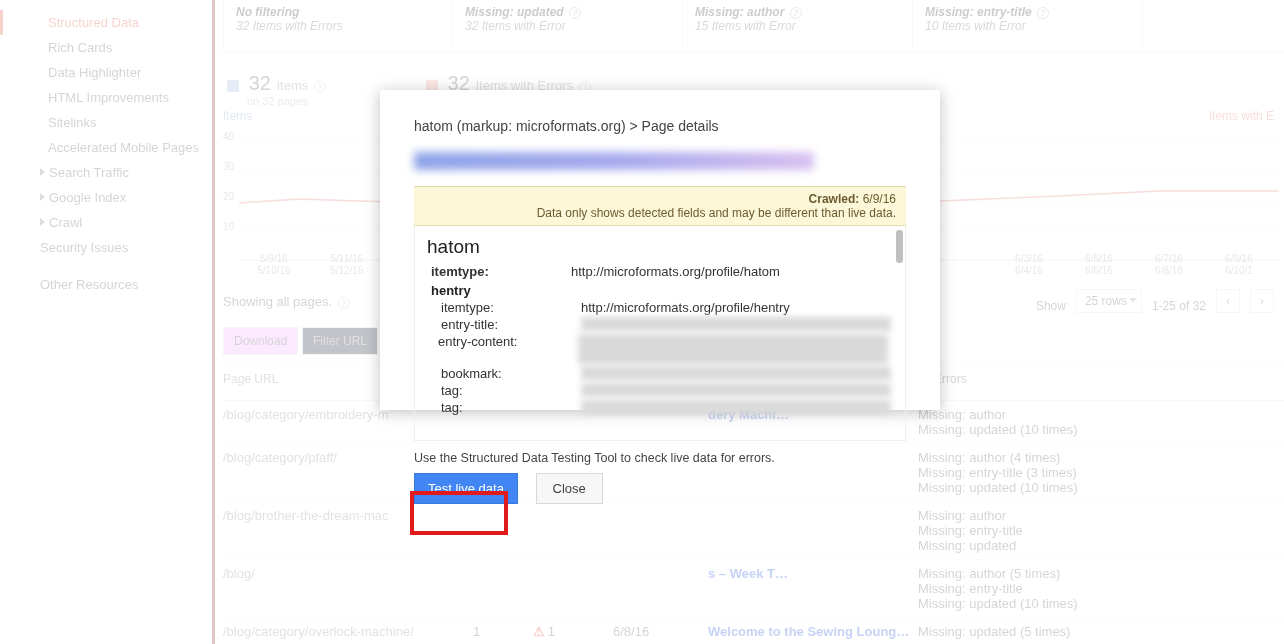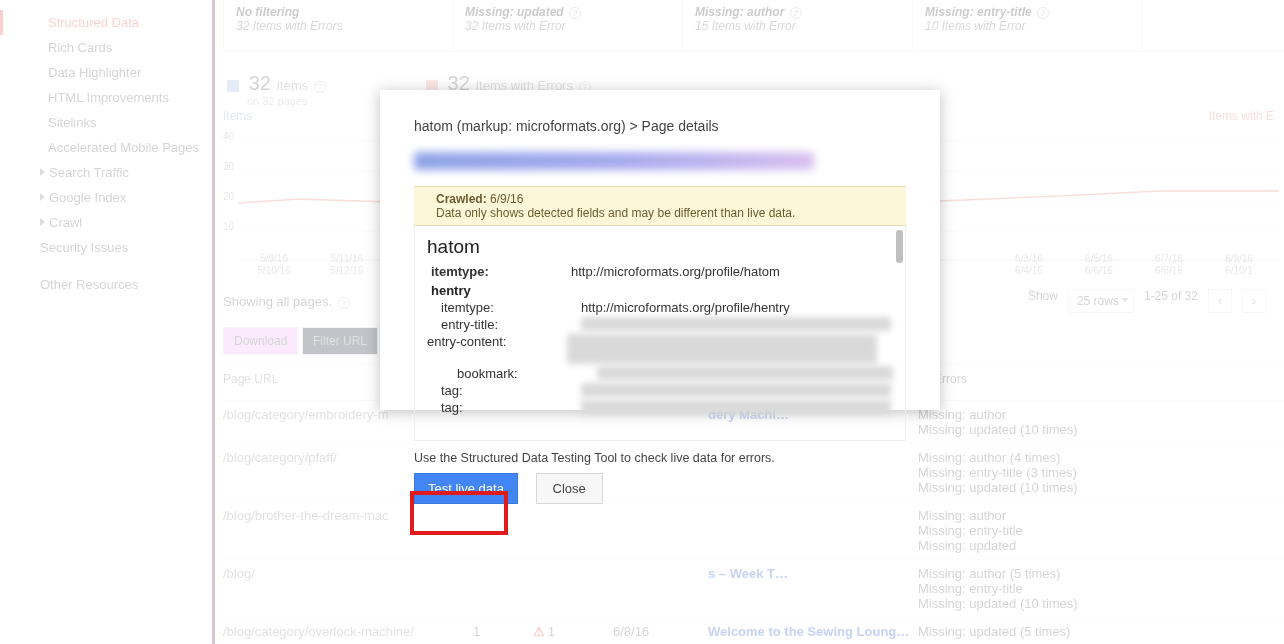--- a/index.html
+++ b/index.html
@@ -168,22 +168,22 @@
   .col-name  { flex:0 0 210px; color:#1d4ed8; white-space:nowrap; overflow:hidden; text-overflow:ellipsis;font-weight:bold;}
   .col-miss  { flex:1; color:#555;}
   .icon-exclaim { color:#dd4b39; font-weight:bold; margin-right:3px;}
   .errors-head-icon {
     display:inline-block;width:12px;height:12px;border-radius:50%;
     background:#dd7b39;color:#fff;line-height:12px;font-size:10px;text-align:center;margin-right:4px;
   }
 
   
   .pager {
-    display:flex; align-items:flex-start; gap:10px;
-    margin-left:auto; padding-right:18px;
+    display:flex; align-items:flex-end; gap:10px;
+    margin-left:auto; padding-right:10px;
     font-size:12px; color:#555;
   }
   .pager .select {
     border:1px solid #ddd; padding:4px 14px 4px 8px;
     position:relative;
   }
   .pager .select::after {
     content:"";
     position:absolute; right:4px; top:8px;
     border-left:4px solid transparent;
@@ -209,22 +209,22 @@
     height:18px; width:400px;
     background: linear-gradient(90deg,#8ea4e8 0%,#a6a9ee 50%,#d8c0f0 100%);
     filter: blur(4px);
     border-radius:3px;
     margin-bottom:6px;
   }
   .yellow {
     background:#fdf7d9;
     border:1px solid #e4ddb1;
     border-left:none;border-right:none;
-    padding:5px 22px;
-    font-size:12px; color:#6a5c30;
+    padding:5px 10px;
+    font-size:12px; color:#6a5c30;text-align:right;
   }
   .yellow .b { font-weight:bold;}
   .panel {
     border:1px solid #eee;
     border-top:none;
     padding:10px 12px 6px 12px;
     font-size:13px;
     position:relative;
     height:215px;
     overflow:hidden;
@@ -465,25 +465,25 @@
     <p class="k" style="margin:4px 0 2px 4px">hentry</p>
     <div id="fields">
         <div class="kv" style="margin-left: 14px;">
           <span class="key">itemtype:</span>
           <span class="val">http://microformats.org/profile/hentry</span>
         </div>
         <div class="kv" style="margin-left: 14px;">
           <span class="key">entry-title:</span>
           <span class="blurv"></span>
         </div>
-        <div class="kv" style="margin-left: 0;">
+        <div class="kv" style="margin-left: 11px;">
           <span class="key">entry-content:</span>
           <span class="blurv t"></span>
         </div>
-        <div class="kv" style="margin-left: 30px;">
+        <div class="kv" style="margin-left: 14px;">
           <span class="key">bookmark:</span>
           <span class="blurv"></span>
         </div>
         <div class="kv" style="margin-left: 14px;">
           <span class="key">tag:</span>
           <span class="blurv"></span>
         </div>
         <div class="kv" style="margin-left: 14px;">
           <span class="key">tag:</span>
           <span class="blurv"></span>

